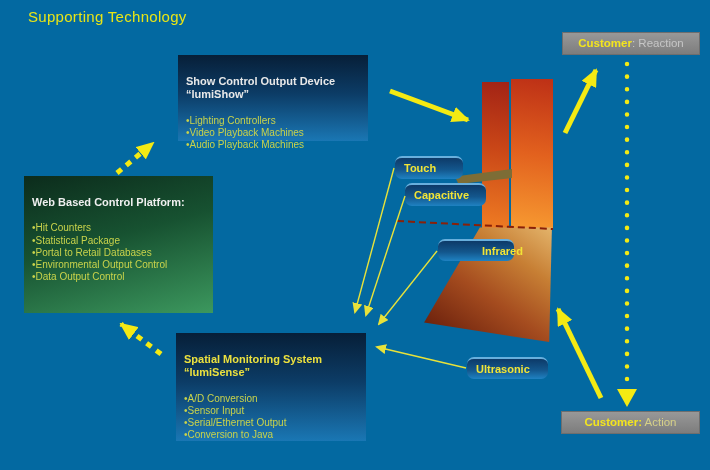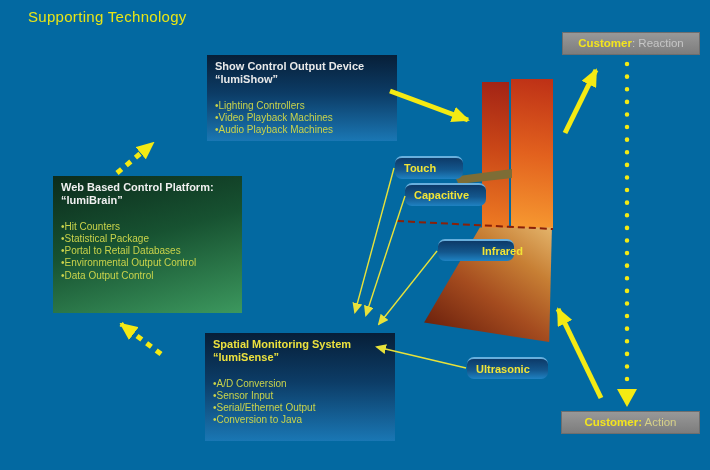--- a/index.html
+++ b/index.html
@@ -5,21 +5,21 @@
   html,body{margin:0;padding:0;background:#000;}
   .stage{
     position:relative;width:710px;height:470px;background:#0369a1;overflow:hidden;
     font-family:"Liberation Sans",sans-serif;
   }
   .slide-title{
     position:absolute;left:28px;top:8px;font-size:15px;letter-spacing:.3px;
     color:#e9e516;font-weight:500;
   }
   
-  .infobox{position:absolute;z-index:2;padding:5px 8px;box-sizing:border-box;margin-left:29px;}
+  .infobox{position:absolute;z-index:2;padding:20px 8px;box-sizing:border-box;}
   .infobox .bt{font-size:11px;font-weight:bold;line-height:1.22;}
   .infobox ul{list-style:none;margin:13px 0 0 0;padding:0;}
   .infobox li{font-size:10px;line-height:1.22;color:#c9d34b;white-space:nowrap;}
   .bluebox{background:linear-gradient(180deg,#071f38 0%,#0c3c66 45%,#1a77b4 100%);}
   .box-lumishow{left:178px;top:55px;width:190px;height:86px;}
   .box-lumishow .bt{color:#e9e9e9;}
   .box-lumibrain{
     left:24px;top:176px;width:189px;height:137px;
     background:linear-gradient(165deg,#0c2c1c 0%,#175231 45%,#3c985e 100%);
   }
@@ -93,21 +93,20 @@
     <div class="bt">“lumiShow”</div>
     <ul>
         <li>•Lighting Controllers</li>
         <li>•Video Playback Machines</li>
         <li>•Audio Playback Machines</li>
       </ul>
   </div>
 
   <div class="infobox box-lumibrain">
     <div class="bt">Web Based Control Platform:</div>
-    <div class="bt">“lumiBrain”</div>
     <ul>
         <li>•Hit Counters</li>
         <li>•Statistical Package</li>
         <li>•Portal to Retail Databases</li>
         <li>•Environmental Output Control</li>
         <li>•Data Output Control</li>
       </ul>
   </div>
 
   <div class="infobox bluebox box-lumisense">

